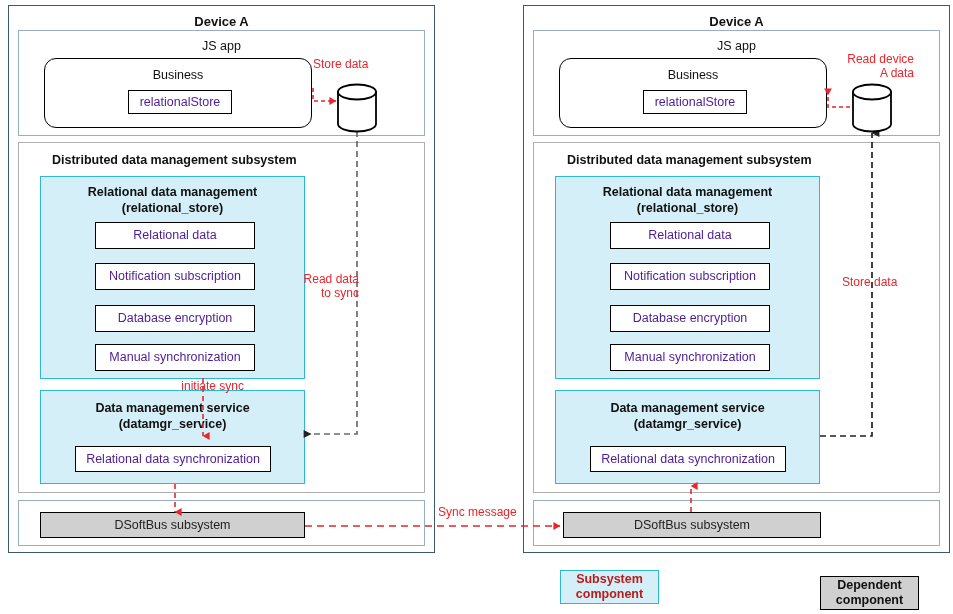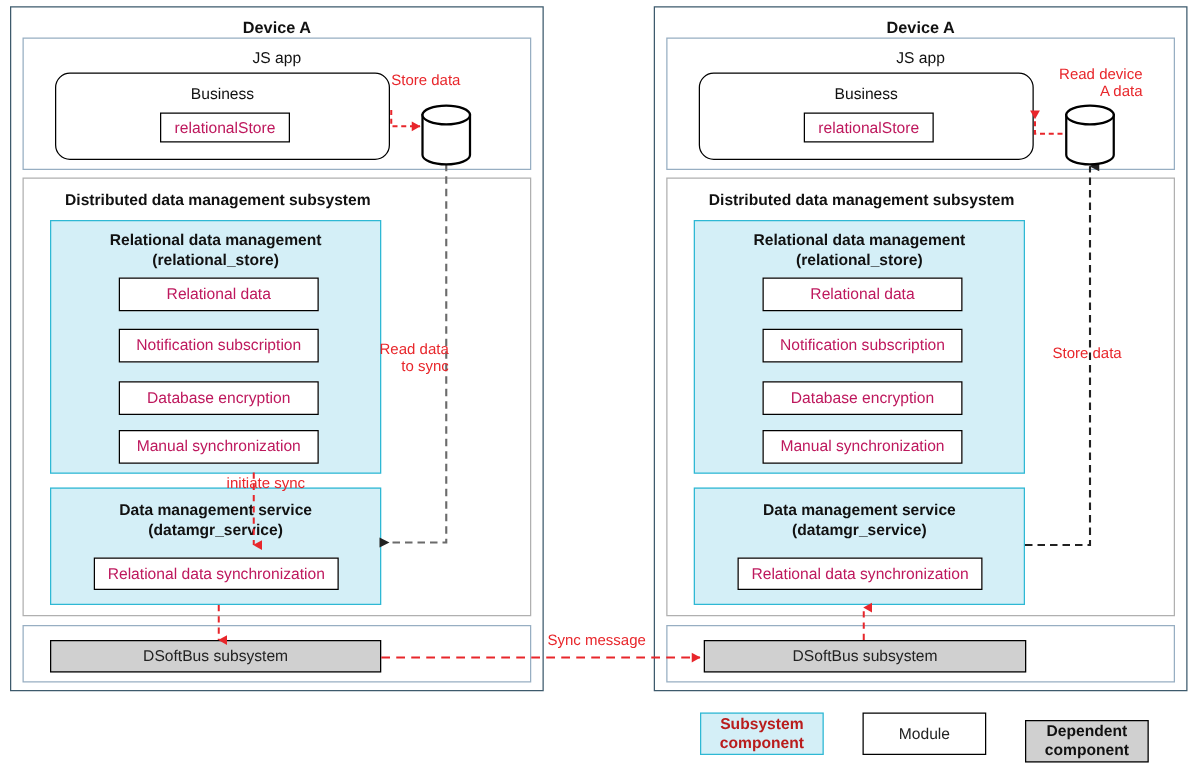--- a/index.html
+++ b/index.html
@@ -83,21 +83,21 @@
   
   .module {
     position: absolute;
     border: 1.4px solid #000000;
     background: #ffffff;
     box-sizing: border-box;
     display: flex;
     align-items: center;
     justify-content: center;
     font-size: 12.5px;
-    color: #be185d;
+    color: #4c1d95;
     text-align: center;
     line-height: 1.15;
   }
 
   
   .subsystem {
     position: absolute;
     border: 1.6px solid #2eb8d4;
     background: #d4eff7;
     box-sizing: border-box;
@@ -304,17 +304,16 @@
   <div class="dependent" style="left:563px; top:512px; width:258px; height:26px;">DSoftBus subsystem</div>
 
   <div class="edge-label center" style="left:836px; top:52px; width:78px;">Read device
 A data</div>
   <div class="edge-label" style="left:842px; top:275px;">Store data</div>
 
   <div class="edge-label" style="left:438px; top:505px;text-align:right;">Sync message</div>
 
   <div class="legend-item subsystem-key" style="left:560px; top:570px; width:99px; height:34px; white-space:pre-line;">Subsystem
 component</div>
-  <div class="legend-item module-key" style="left:690px; top:570px; width:99px; height:34px; white-space:pre-line;">Module</div>
   <div class="legend-item dependent-key" style="left:820px; top:576px; width:99px; height:34px; white-space:pre-line;">Dependent
 component</div>
 
 </div>
 
 </body></html>

